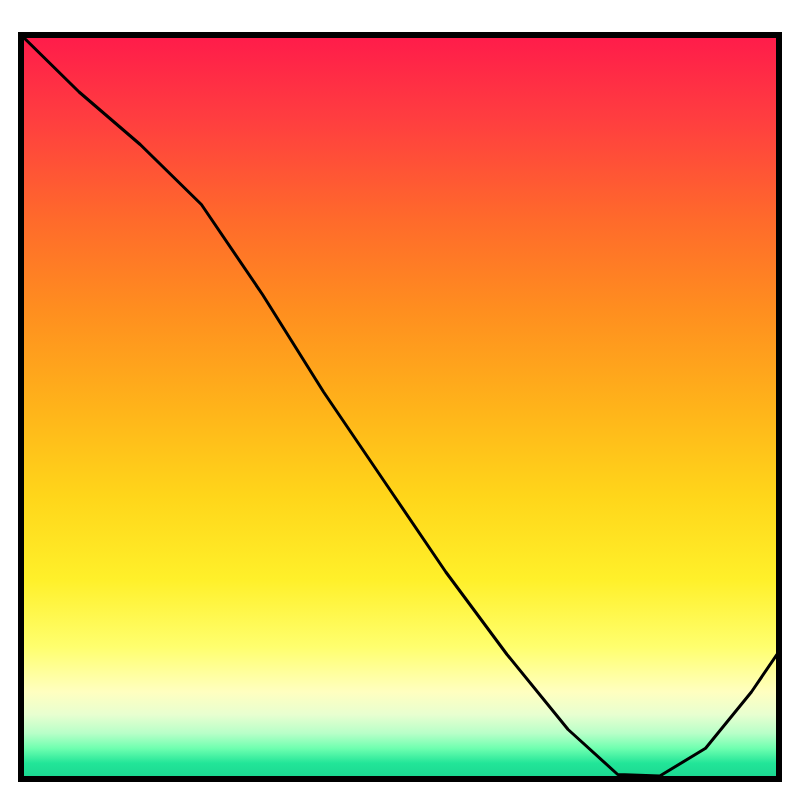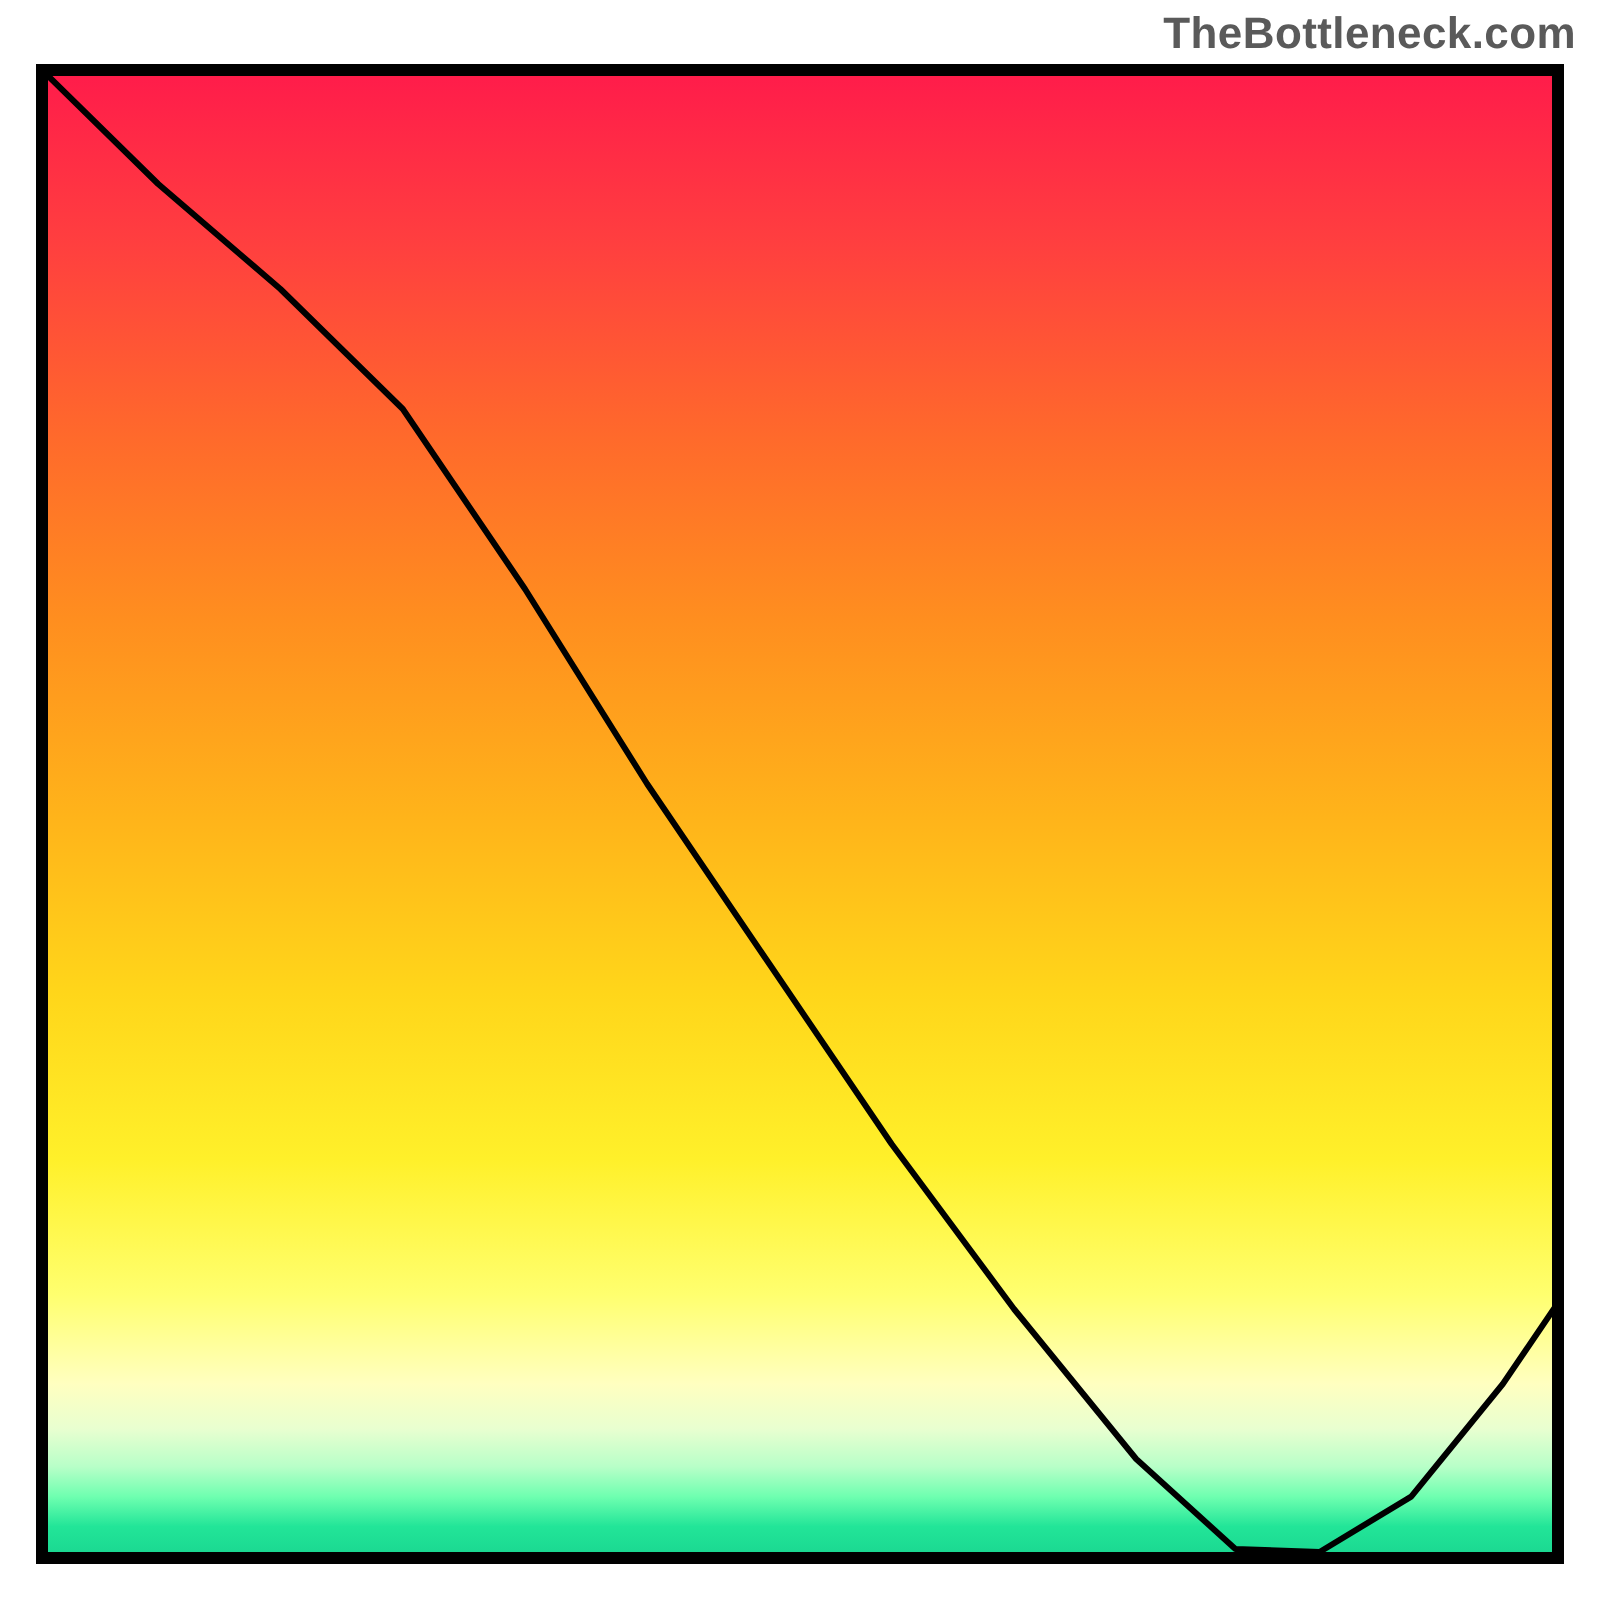--- a/index.html
+++ b/index.html
@@ -83,21 +83,20 @@
     letter-spacing: 0.5px;
     white-space: nowrap;
     transform: translateX(-50%);
   }
 </style>
 </head>
 <body>
 
 <div class="stage">
 
-  <div class="watermark">TheBottleneck.com</div>
 
   <div class="chart-frame">
 
     <div class="gradient-fill"></div>
 
     <svg class="curve" viewBox="0 0 764 750" preserveAspectRatio="none">
       <path d="M0.0 0.0 L61.1 60.0 L122.2 112.5 L183.4 172.5 L244.5 262.5 L305.6 360.0 L366.7 450.0 L427.8 540.0 L489.0 622.5 L550.1 697.5 L599.7 742.5 L641.8 744.0 L687.6 716.3 L733.4 660.0 L764.0 615.0" fill="none" stroke="#000" stroke-width="3" stroke-linejoin="round" stroke-linecap="round"></path>
     </svg>
 
     <div class="valley-label" style="left: 81%; top: 97.2%;"></div>

